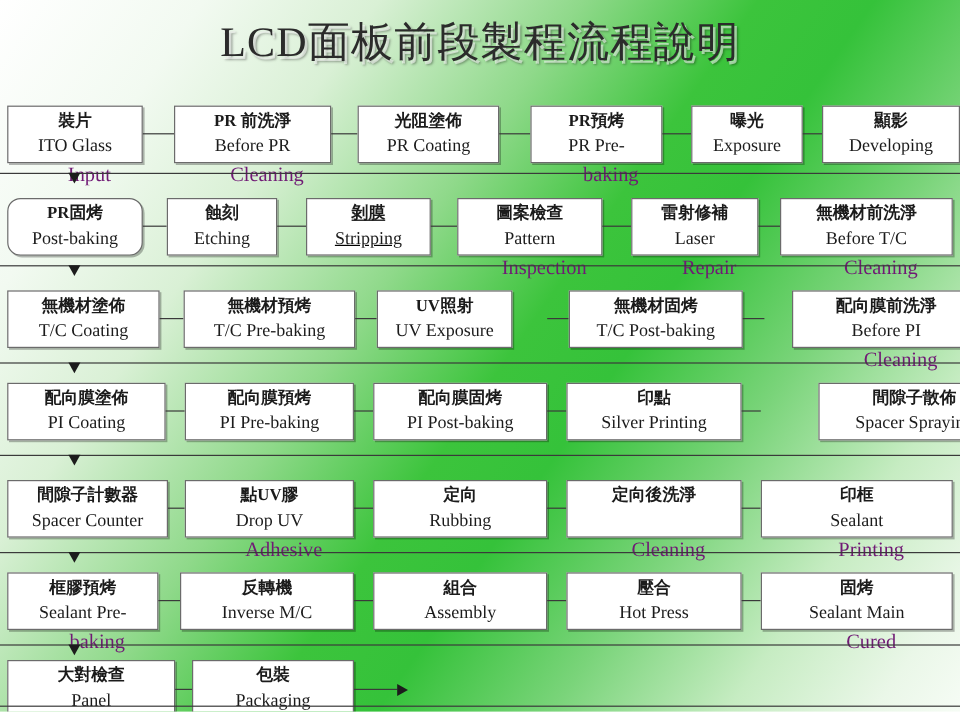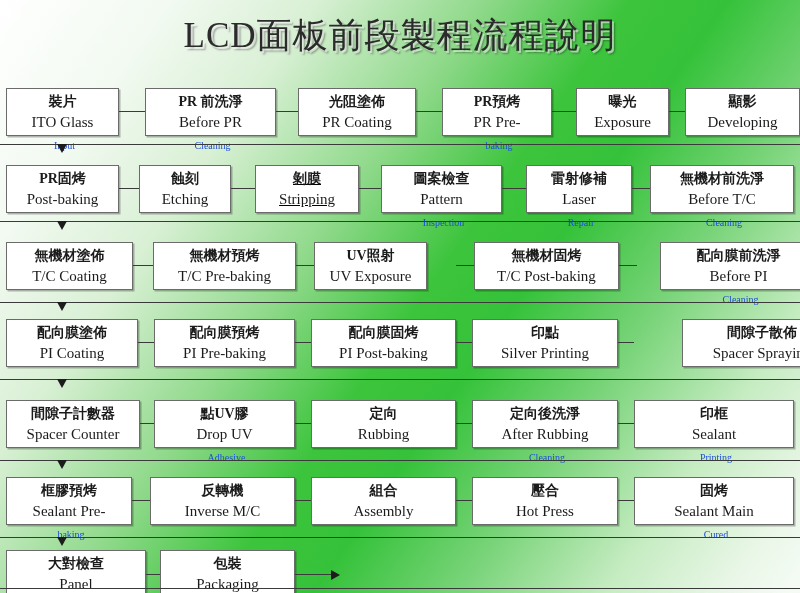--- a/index.html
+++ b/index.html
@@ -105,26 +105,26 @@
     display: block;
     font-size: 15px;
     line-height: 20px;
     color: #1b1b1b;
     white-space: nowrap;
   }
   
   .node .en3 {
     display: block;
     position: absolute;
-    left: 2px;
+    left: 12px;
     width: 100%;
     top: 47px;
-    font-size: 10px;
+    font-size: 17px;
     line-height: 19px;
-    color: #1d4ed8;
+    color: #701a75;
     white-space: nowrap;
     text-align: center;
   }
 
   
   .link {
     position: absolute;
     top: 33px;
     height: 1px;
     background: #3a3a3a;
@@ -171,21 +171,21 @@
     <div class="node" style="left:685px; width:115px;">
       <span class="cn">顯影</span>
       <span class="en">Developing</span>
       <span class="en3"></span>
     </div>
     <div class="rail" style="top:66px;"></div>
     <div class="rail-arrow" style="left:57px; top:66px;"></div>
   </div>
 
   <div class="row" style="top:155px;">
-    <div class="node" style="left:6px;  width:113px;">
+    <div class="node" style="left:6px;  width:113px;border-radius:11px;">
       <span class="cn">PR固烤</span>
       <span class="en">Post-baking</span>
       <span class="en3"></span>
     </div>
     <div class="link" style="left:119px; width:20px;"></div>
     <div class="node" style="left:139px; width:92px;">
       <span class="cn">蝕刻</span>
       <span class="en">Etching</span>
       <span class="en3"></span>
     </div>
@@ -299,21 +299,20 @@
     </div>
     <div class="link" style="left:295px; width:16px;"></div>
     <div class="node" style="left:311px; width:145px;">
       <span class="cn">定向</span>
       <span class="en">Rubbing</span>
       <span class="en3"></span>
     </div>
     <div class="link" style="left:456px; width:16px;"></div>
     <div class="node" style="left:472px; width:146px;">
       <span class="cn">定向後洗淨</span>
-      <span class="en">After Rubbing</span>
       <span class="en3">Cleaning</span>
     </div>
     <div class="link" style="left:618px; width:16px;"></div>
     <div class="node" style="left:634px; width:160px;">
       <span class="cn">印框</span>
       <span class="en">Sealant</span>
       <span class="en3">Printing</span>
     </div>
     <div class="rail" style="top:70px;"></div>
     <div class="rail-arrow" style="left:57px; top:70px;"></div>

